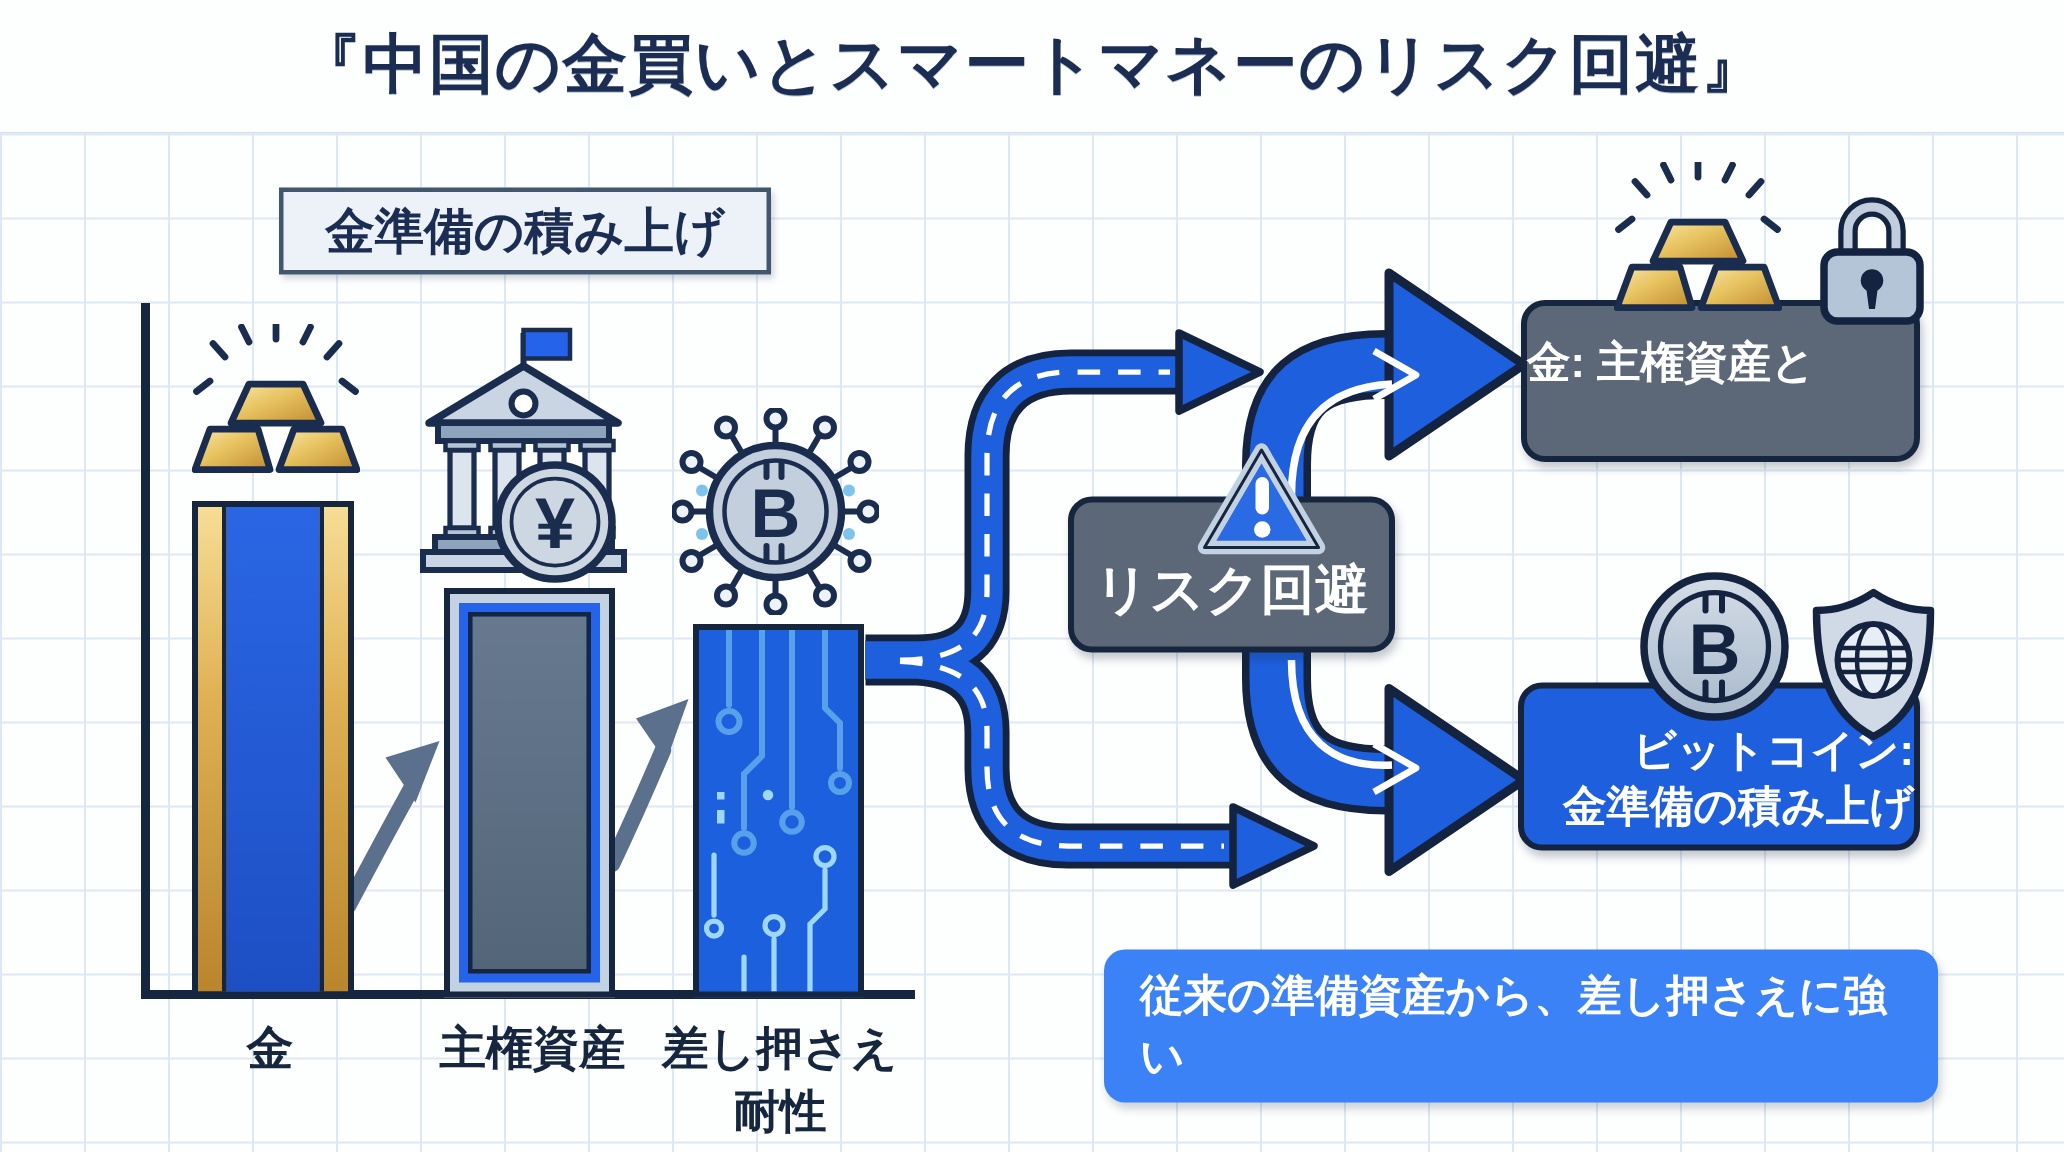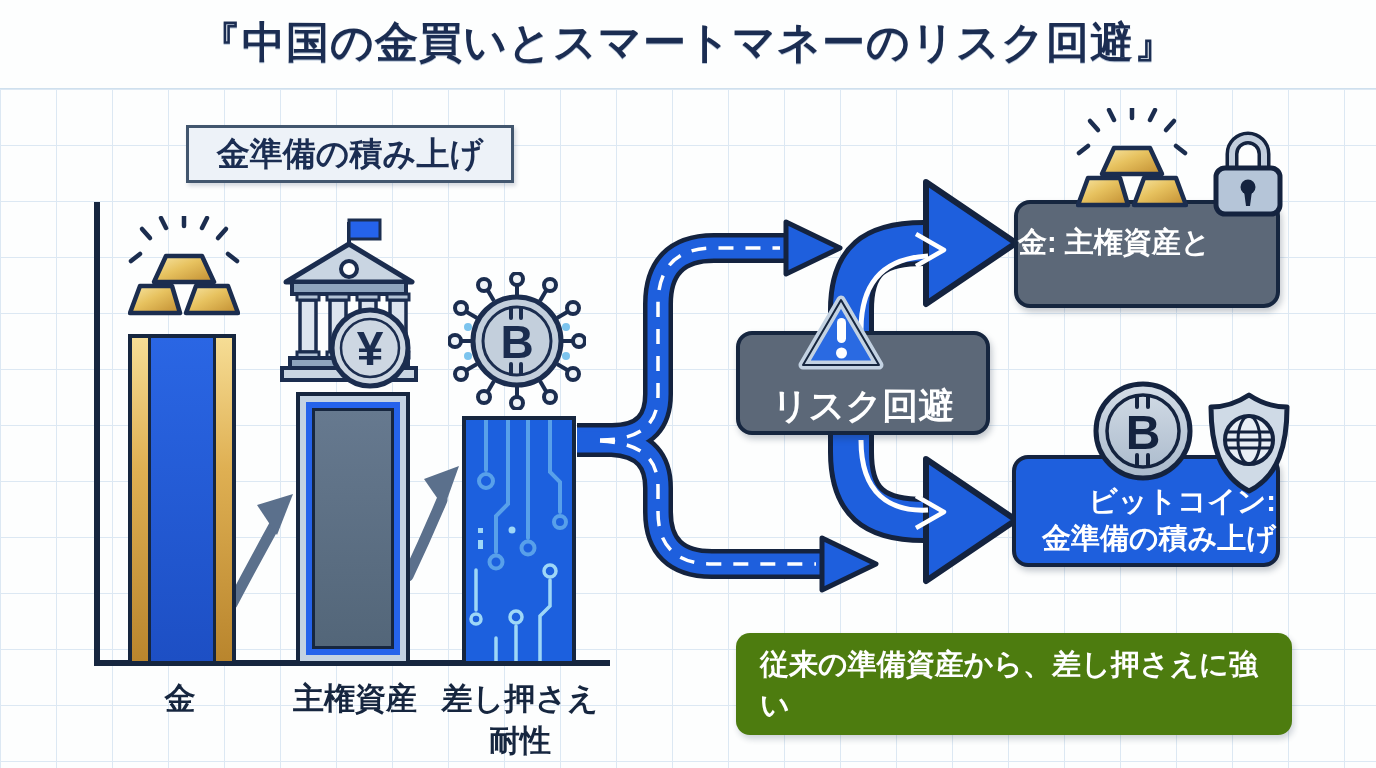--- a/index.html
+++ b/index.html
@@ -41,28 +41,28 @@
   .bar2-blue{width:100%;height:100%;background:#2563eb;padding:6px;box-sizing:border-box;}
   .bar2-core{width:100%;height:100%;background:linear-gradient(180deg,#66798f,#536679);
     border:3px solid #16263f;box-sizing:border-box;}
   .bar3{left:462px;top:416px;width:114px;height:249px;background:#1c60de;overflow:hidden;}
   .cat{position:absolute;top:678px;text-align:center;font-size:31px;font-weight:bold;
     color:#16263f;z-index:2;}
   .slate-box{
     background:#5c6878;border:4px solid #16263f;border-radius:16px;color:#fff;
     font-weight:bold;text-align:left;box-shadow:2px 4px 6px rgba(22,38,63,.25);
   }
-  .risk-box{left:736px;top:331px;width:254px;height:104px;font-size:36px;
-    display:flex;align-items:flex-end;justify-content:center;padding-bottom:0;}
+  .risk-box{left:712px;top:331px;width:218px;height:104px;font-size:36px;
+    display:flex;align-items:flex-end;justify-content:center;padding-bottom:13px;}
   .outcome{font-size:29px;line-height:37px;}
   .outcome-gold{left:1014px;top:200px;width:266px;height:108px;padding-top:20px;}
   .outcome-btc{left:1012px;top:455px;width:268px;height:112px;padding-top:24px;
     background:#1e5fdd;border:4px solid #14233f;border-radius:16px;color:#fff;
     font-weight:bold;text-align:right;box-shadow:2px 4px 6px rgba(22,38,63,.25);}
-  .summary{left:736px;top:633px;width:556px;height:102px;background:#4d7c0f;
+  .summary{left:736px;top:633px;width:556px;height:102px;background:#3b82f6;
     border-radius:14px;color:#fff;font-weight:bold;font-size:29px;line-height:41px;
     padding:11px 24px;box-shadow:2px 4px 6px rgba(22,38,63,.2);}
   .icon{display:block;}
 </style>
 </head>
 <body>
 
 <div id="canvas">
   <div class="grid"></div>
 

